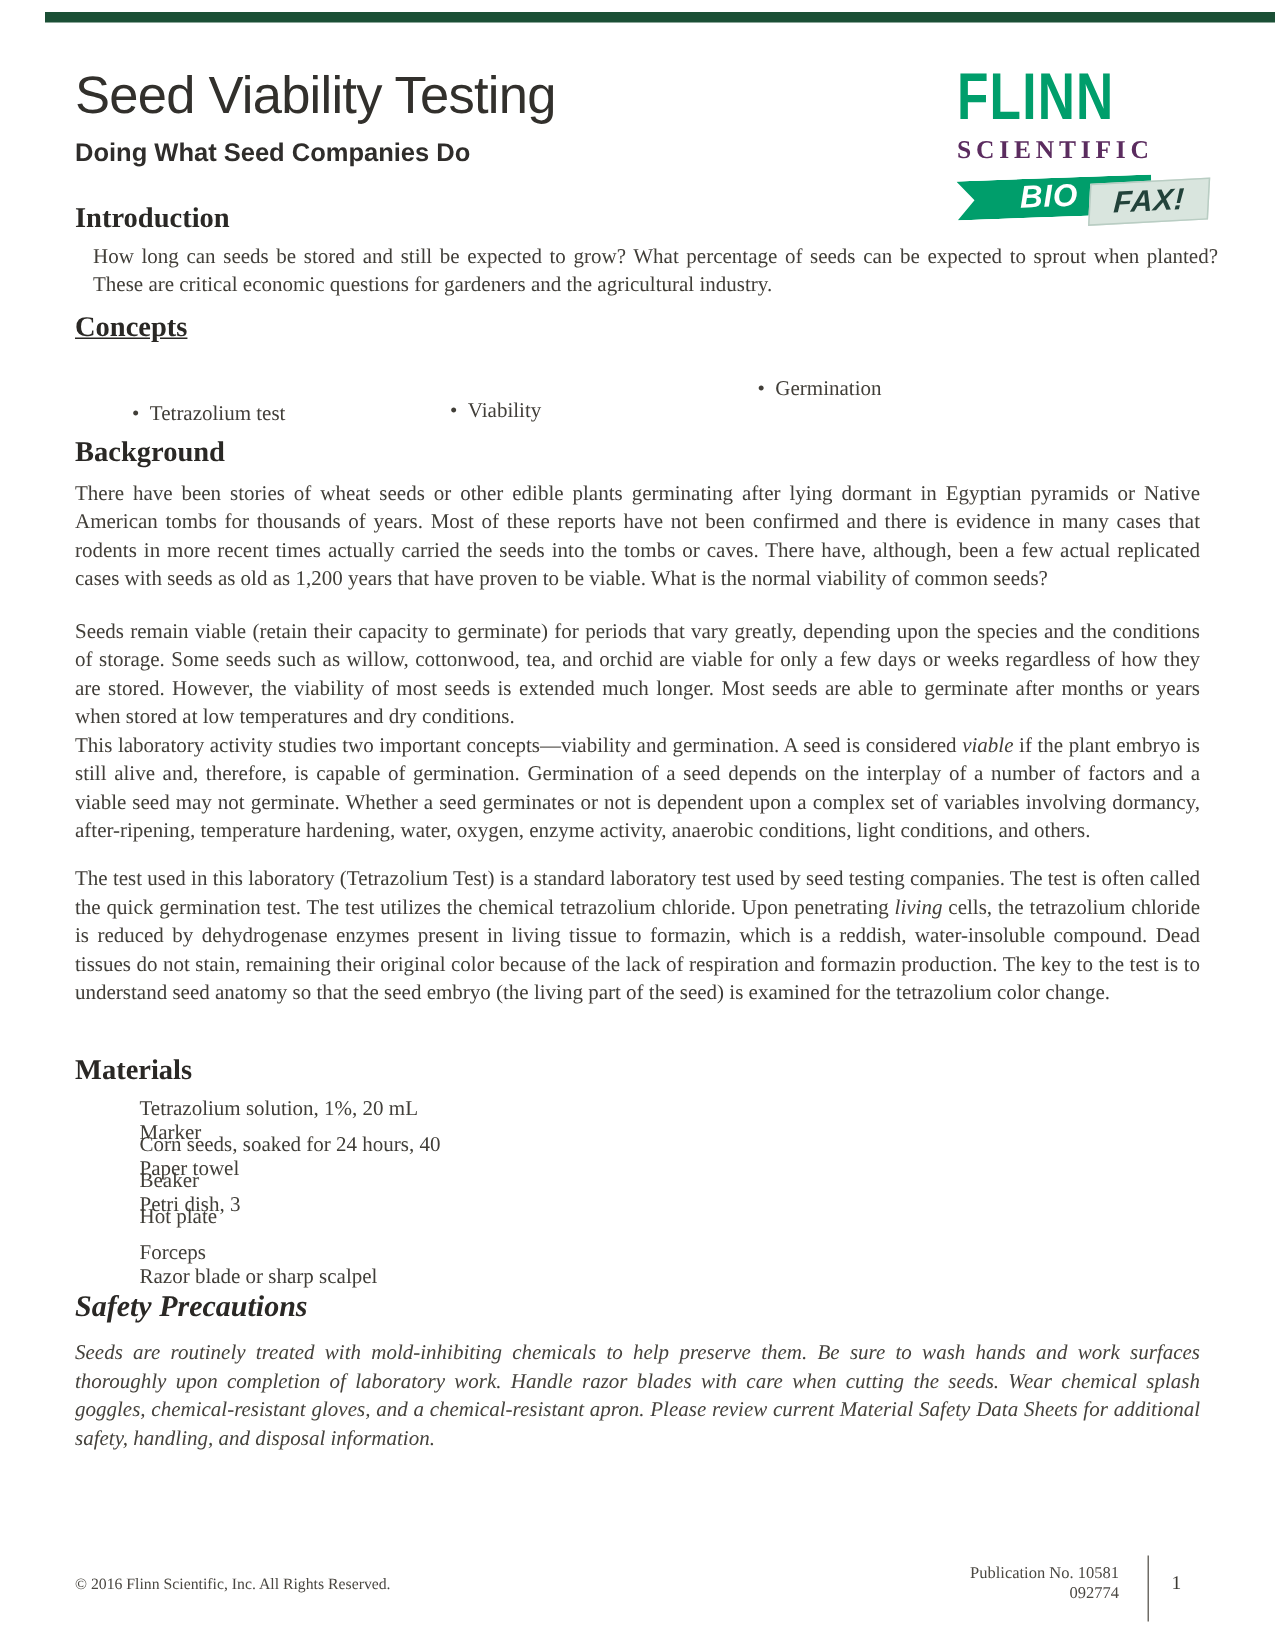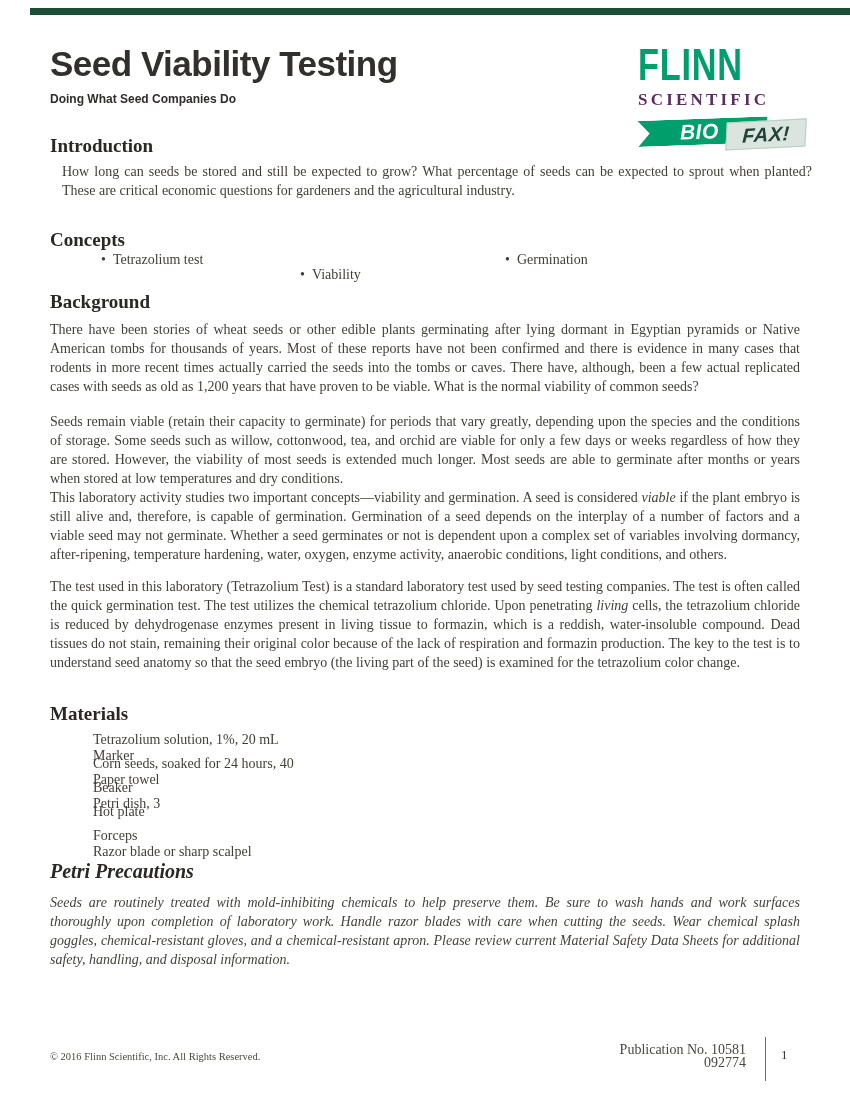--- a/index.html
+++ b/index.html
@@ -12,27 +12,27 @@
     color:#3c3933;
     overflow:hidden;
   }
   .top-rule {
     position:absolute; left:30px; right:0; top:8px; height:7px;
     background:#1a4f35;
   }
   .doc-title {
     position:absolute; left:50px; top:44px;
     font-family:"Liberation Sans","DejaVu Sans",sans-serif;
-    font-size:35px; font-weight:700; letter-spacing:-0.5px;
+    font-size:35px; font-weight:400; letter-spacing:-0.5px;
     color:#32302c;
   }
   .doc-subtitle {
     position:absolute; left:50px; top:92px;
     font-family:"Liberation Sans","DejaVu Sans",sans-serif;
-    font-size:12px; font-weight:600; color:#2f2d2b;
+    font-size:17px; font-weight:600; color:#2f2d2b;
   }
   
   .logo { position:absolute; left:638px; top:44px; width:175px; height:110px; }
   .logo-flinn {
     font-family:"Liberation Sans","DejaVu Sans",sans-serif;
     font-size:44px; font-weight:800; letter-spacing:1px;
     color:#009E6B; line-height:42px;
     transform:scaleX(0.78); transform-origin:left top;
     white-space:nowrap;
   }
@@ -72,42 +72,42 @@
     position:absolute; left:50px;
     font-size:19px; font-weight:700; color:#2a2825;
     font-family:"Liberation Serif","DejaVu Serif",serif;
   }
   .body-par {
     position:absolute; left:50px; width:750px;
     font-size:14px; line-height:19px; text-align:justify; color:#413e38;
   }
   .h-intro { top:135px; }
   .p-intro { top:162px;margin-left:12px; }
-  .h-concepts { top:229px; }
+  .h-concepts { top:208px;text-decoration:underline; }
   .concepts-row { position:absolute; left:0; top:252px; width:850px; height:18px; font-size:14px; color:#413e38; }
   .concept-item { position:absolute; white-space:nowrap; }
   .concept-item::before { content:"•\2002"; }
-  .concept-0 { left:101px; } .concept-1 { left:300px;margin-top:15px; } .concept-2 { left:505px; }
+  .concept-0 { left:88px;margin-top:17px; } .concept-1 { left:300px;margin-top:15px; } .concept-2 { left:505px; }
   .h-background { top:291px; }
   .p-bg1 { top:320px; } .p-bg2 { top:412px; } .p-bg3 { top:488px; } .p-bg4 { top:577px; }
   .h-materials { top:703px; }
   .materials { position:absolute; left:93px; top:732px; width:700px; font-size:14px; color:#413e38; }
   .mat-row { display:flex; height:24px; align-items:flex-start;flex-direction:column; }
   .mat-left { width:360px; }
   .mat-right { width:340px; }
   .h-safety { top:860px; font-style:italic; font-size:20px; }
   .p-safety { top:893px; font-style:italic; color:#45423c; }
   
   .footer-copy {
     position:absolute; left:50px; top:1051px;
     font-size:10.5px; color:#4a4741;
   }
   .footer-pub {
     position:absolute; left:600px; top:1043px; width:146px;
-    text-align:right; font-size:14px; line-height:13px; color:#4a4741;
+    text-align:right; font-size:11px; line-height:13px; color:#4a4741;
   }
   .footer-divider {
     position:absolute; left:765px; top:1037px; width:1px; height:44px;
     background:#6f6c66;
   }
   .footer-page {
     position:absolute; left:781px; top:1047px;
     font-size:13px; color:#3c3933;
   }
   .it { font-style:italic; }
@@ -167,21 +167,21 @@
     <div class="mat-row">
       <span class="mat-left">Hot plate</span>
       <span class="mat-right"></span>
     </div>
     <div class="mat-row">
       <span class="mat-left">Forceps</span>
       <span class="mat-right">Razor blade or sharp scalpel</span>
     </div>
   </div>
 
-  <div class="h-serif h-safety">Petri Precautions</div>
+  <div class="h-serif h-safety">Safety Precautions</div>
   <div class="body-par p-safety">Seeds are routinely treated with mold-inhibiting chemicals to help preserve them. Be sure to wash hands and work surfaces thoroughly upon completion of laboratory work. Handle razor blades with care when cutting the seeds. Wear chemical splash goggles, chemical-resistant gloves, and a chemical-resistant apron. Please review current Material Safety Data Sheets for additional safety, handling, and disposal information.</div>
 
   <div class="footer-copy">© 2016 Flinn Scientific, Inc. All Rights Reserved.</div>
   <div class="footer-pub">
     <div>Publication No. 10581</div>
     <div>092774</div>
   </div>
   <div class="footer-divider"></div>
   <div class="footer-page">1</div>
 

